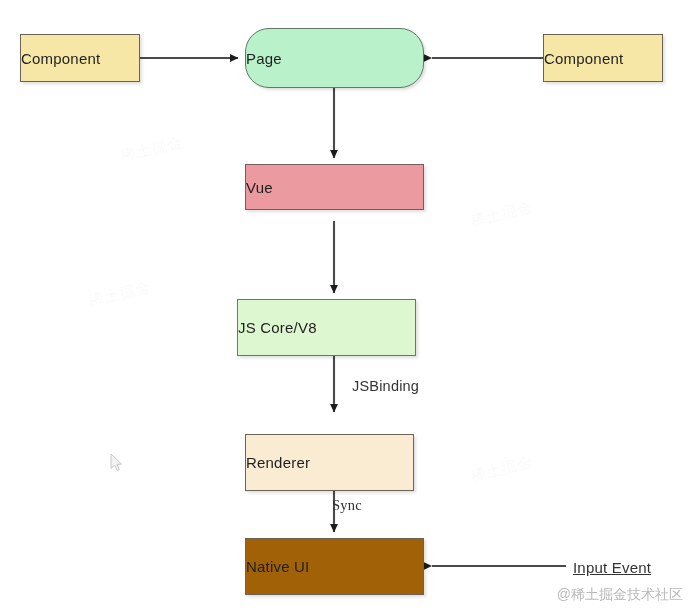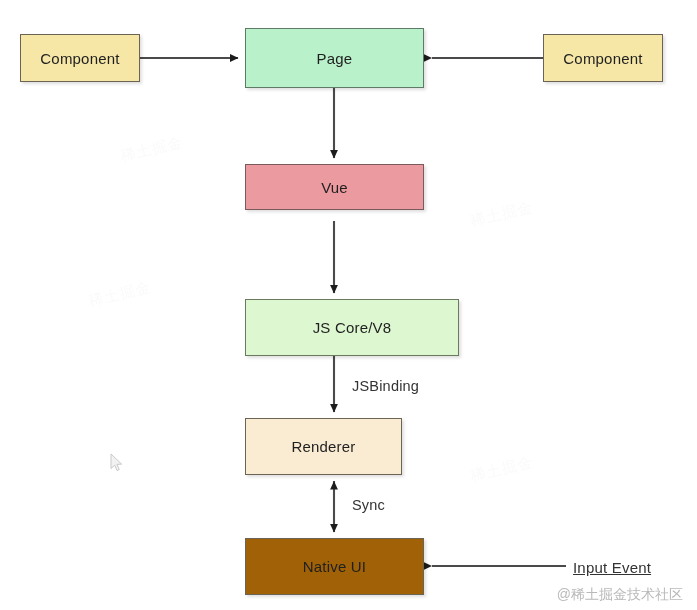--- a/index.html
+++ b/index.html
@@ -42,57 +42,57 @@
     pointer-events: none;
   }
 
   
   .node {
     position: absolute;
     box-sizing: border-box;
     border: 1.6px solid #6b6454;
     display: flex;
     align-items: center;
-    justify-content: center;
+    justify-content: flex-start;
     box-shadow: 2px 2px 3px rgba(0,0,0,0.13);
   }
   .node .label {
     font-size: 15px;
     color: #1f1f1f;
     letter-spacing: .2px;
     line-height: 1;
   }
 
   .node-component-left  { left: 20px;  top: 34px;  width: 120px; height: 48px;  background: #f6e7a6; }
   .node-component-right { left: 543px; top: 34px;  width: 120px; height: 48px;  background: #f6e7a6; }
-  .node-page            { left: 245px; top: 28px;  width: 179px; height: 60px;  background: #b8f1ca; border-color:#5f7a66; }
+  .node-page            { left: 245px; top: 28px;  width: 179px; height: 60px;  background: #b8f1ca; border-color:#5f7a66;border-radius:24px; }
   .node-vue             { left: 245px; top: 164px; width: 179px; height: 46px;  background: #eb9aa0; border-color:#7a5a5c; }
-  .node-jscore          { left: 245px; top: 299px; width: 214px; height: 57px;  background: #ddf7d0; border-color:#6b7a5f; }
-  .node-renderer        { left: 245px; top: 418px; width: 157px; height: 57px;  background: #faebd3; border-color:#6b6454; }
+  .node-jscore          { left: 237px; top: 299px; width: 179px; height: 57px;  background: #ddf7d0; border-color:#6b7a5f; }
+  .node-renderer        { left: 245px; top: 434px; width: 169px; height: 57px;  background: #faebd3; border-color:#6b6454; }
   .node-nativeui        { left: 245px; top: 538px; width: 179px; height: 57px;  background: #a16207; border-color:#6b6454; }
 
   
   #wires {
     position: absolute;
     left: 0; top: 0;
     width: 697px; height: 610px;
     pointer-events: none;
   }
 
   
   .edge-label {
     position: absolute;
     font-size: 14.5px;
     color: #333333;
     white-space: nowrap;
     letter-spacing: .2px;
     margin-top: 8px;
   }
   .lbl-jsbinding { left: 352px; top: 370px; }
-  .lbl-sync      { left: 352px; top: 489px; }
+  .lbl-sync      { left: 332px; top: 489px; font-family: Liberation Serif, serif; }
   .lbl-input     { left: 573px; top: 551px; font-size: 15px; text-decoration: underline; }
 
   
   .cursor {
     position: absolute;
     left: 110px;
     top: 453px;
     width: 14px;
     height: 20px;
     pointer-events: none;

